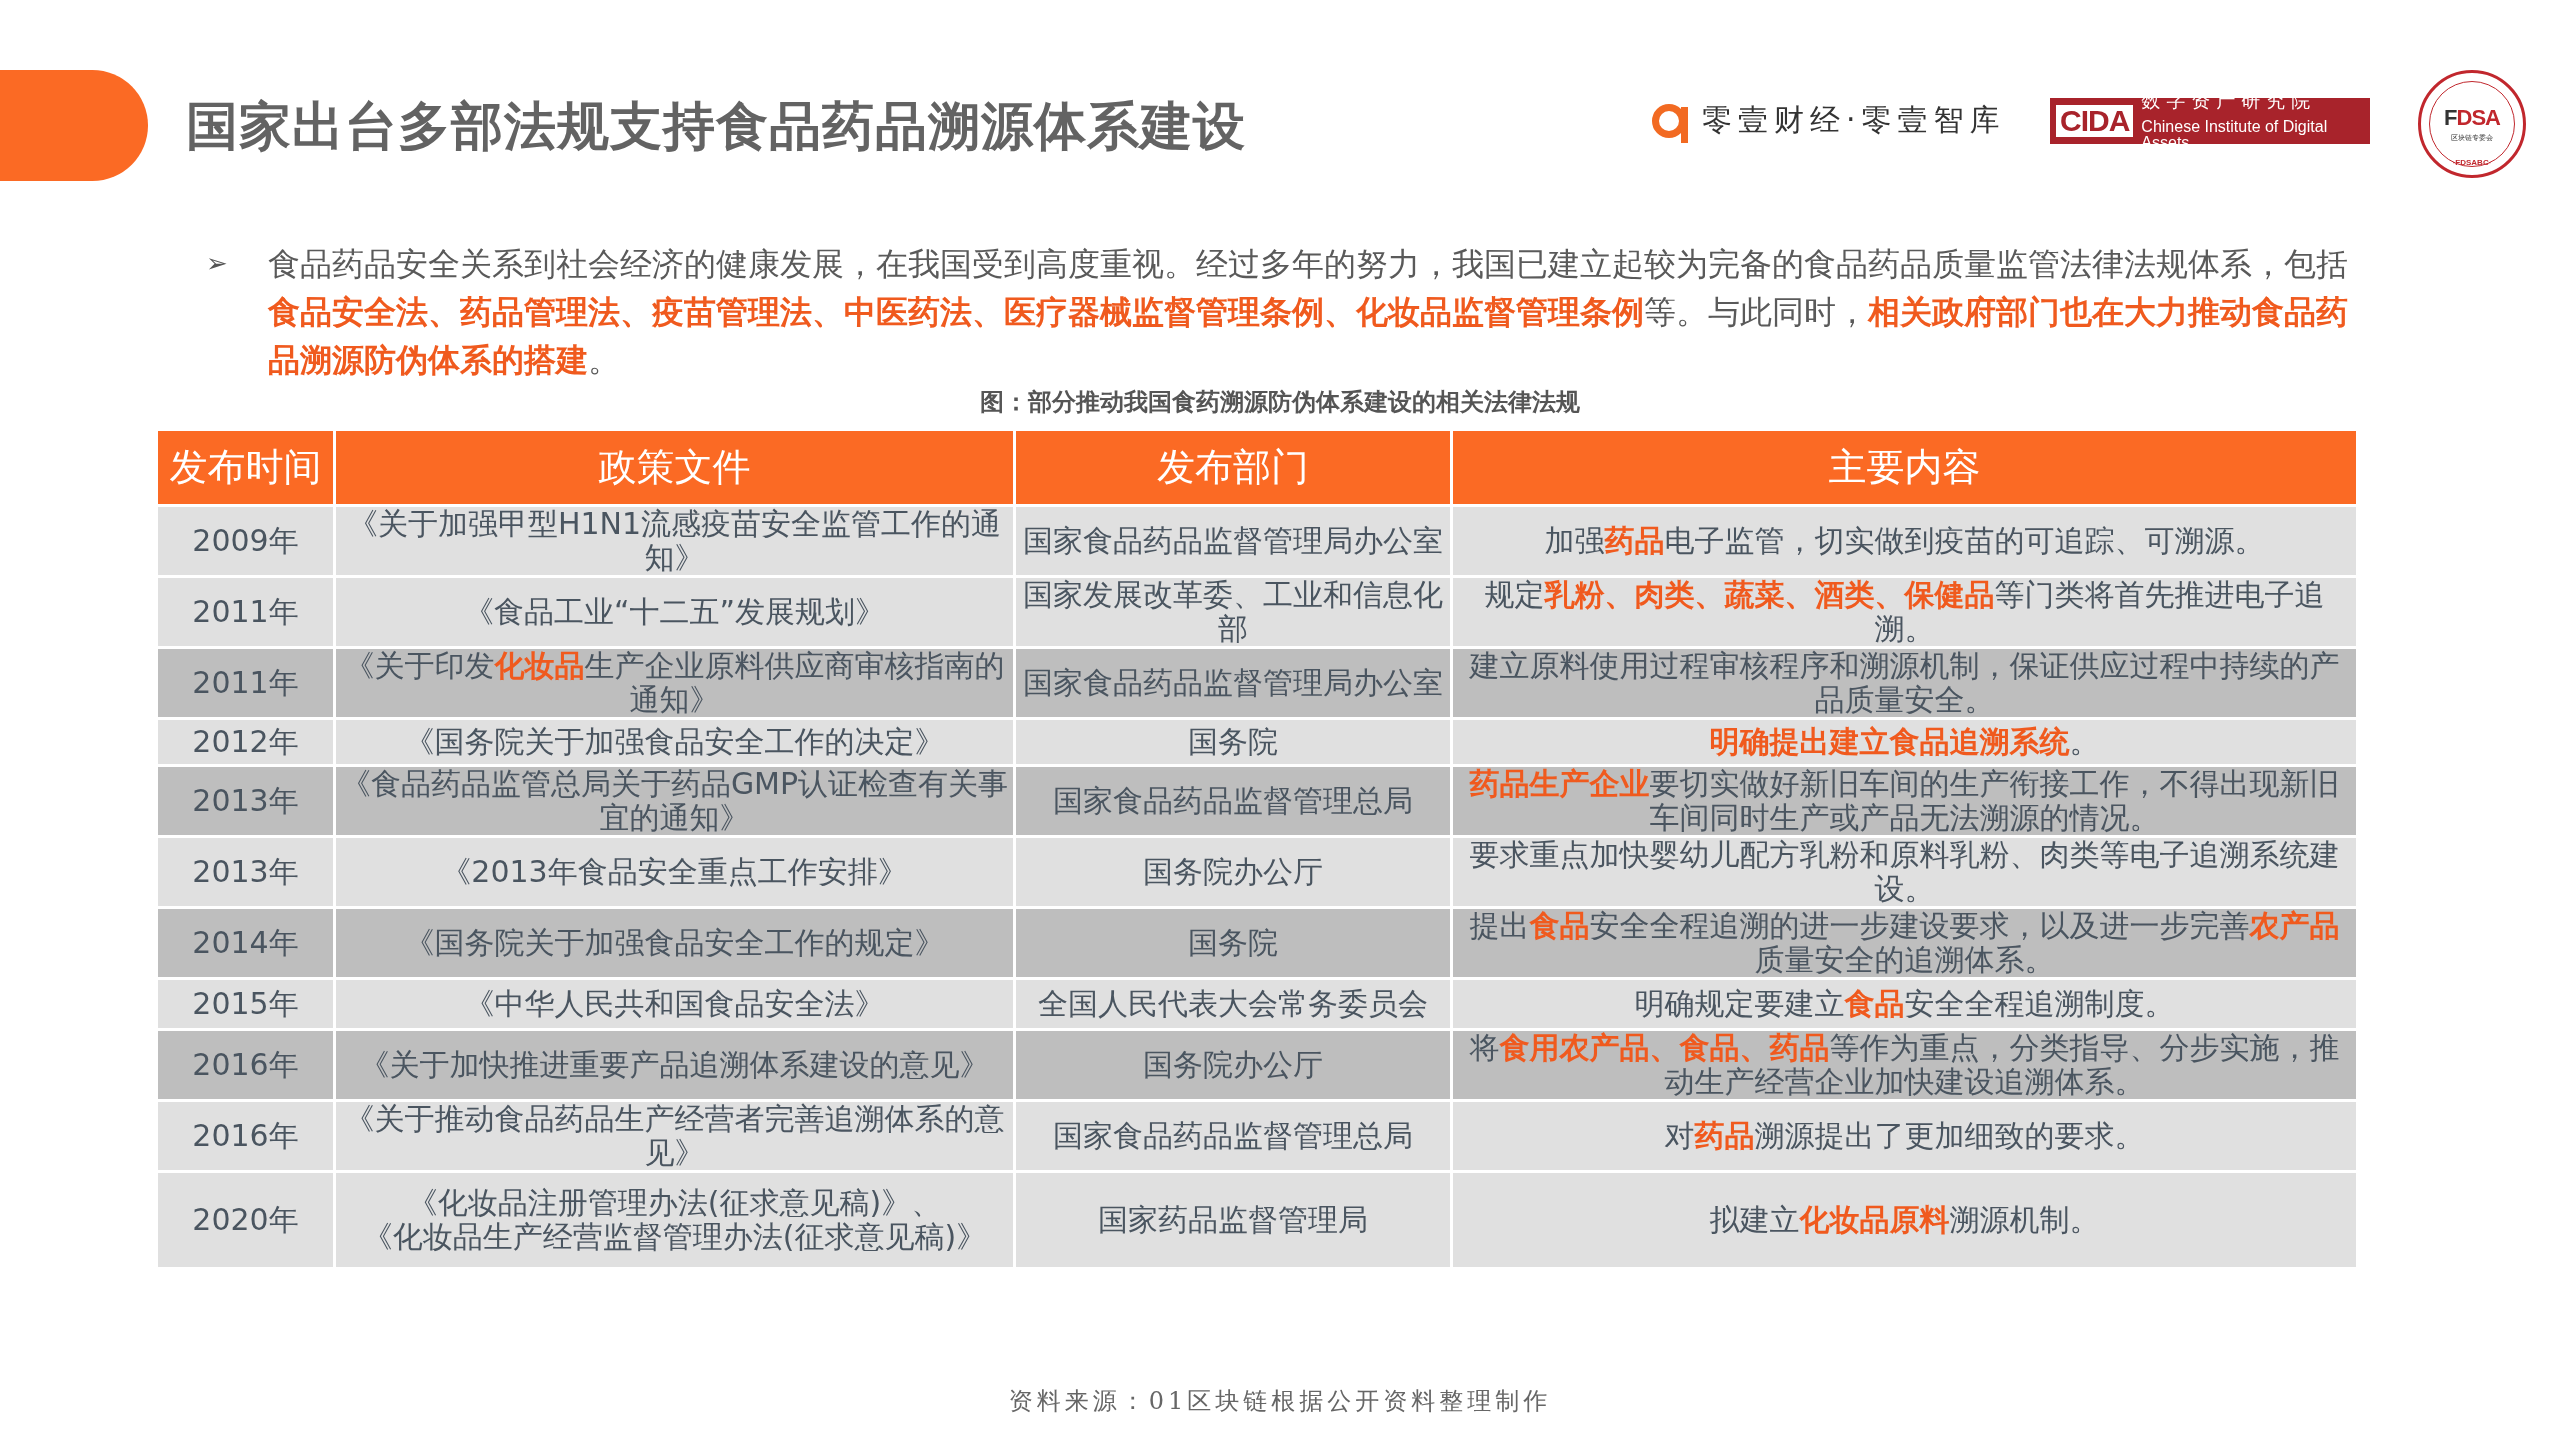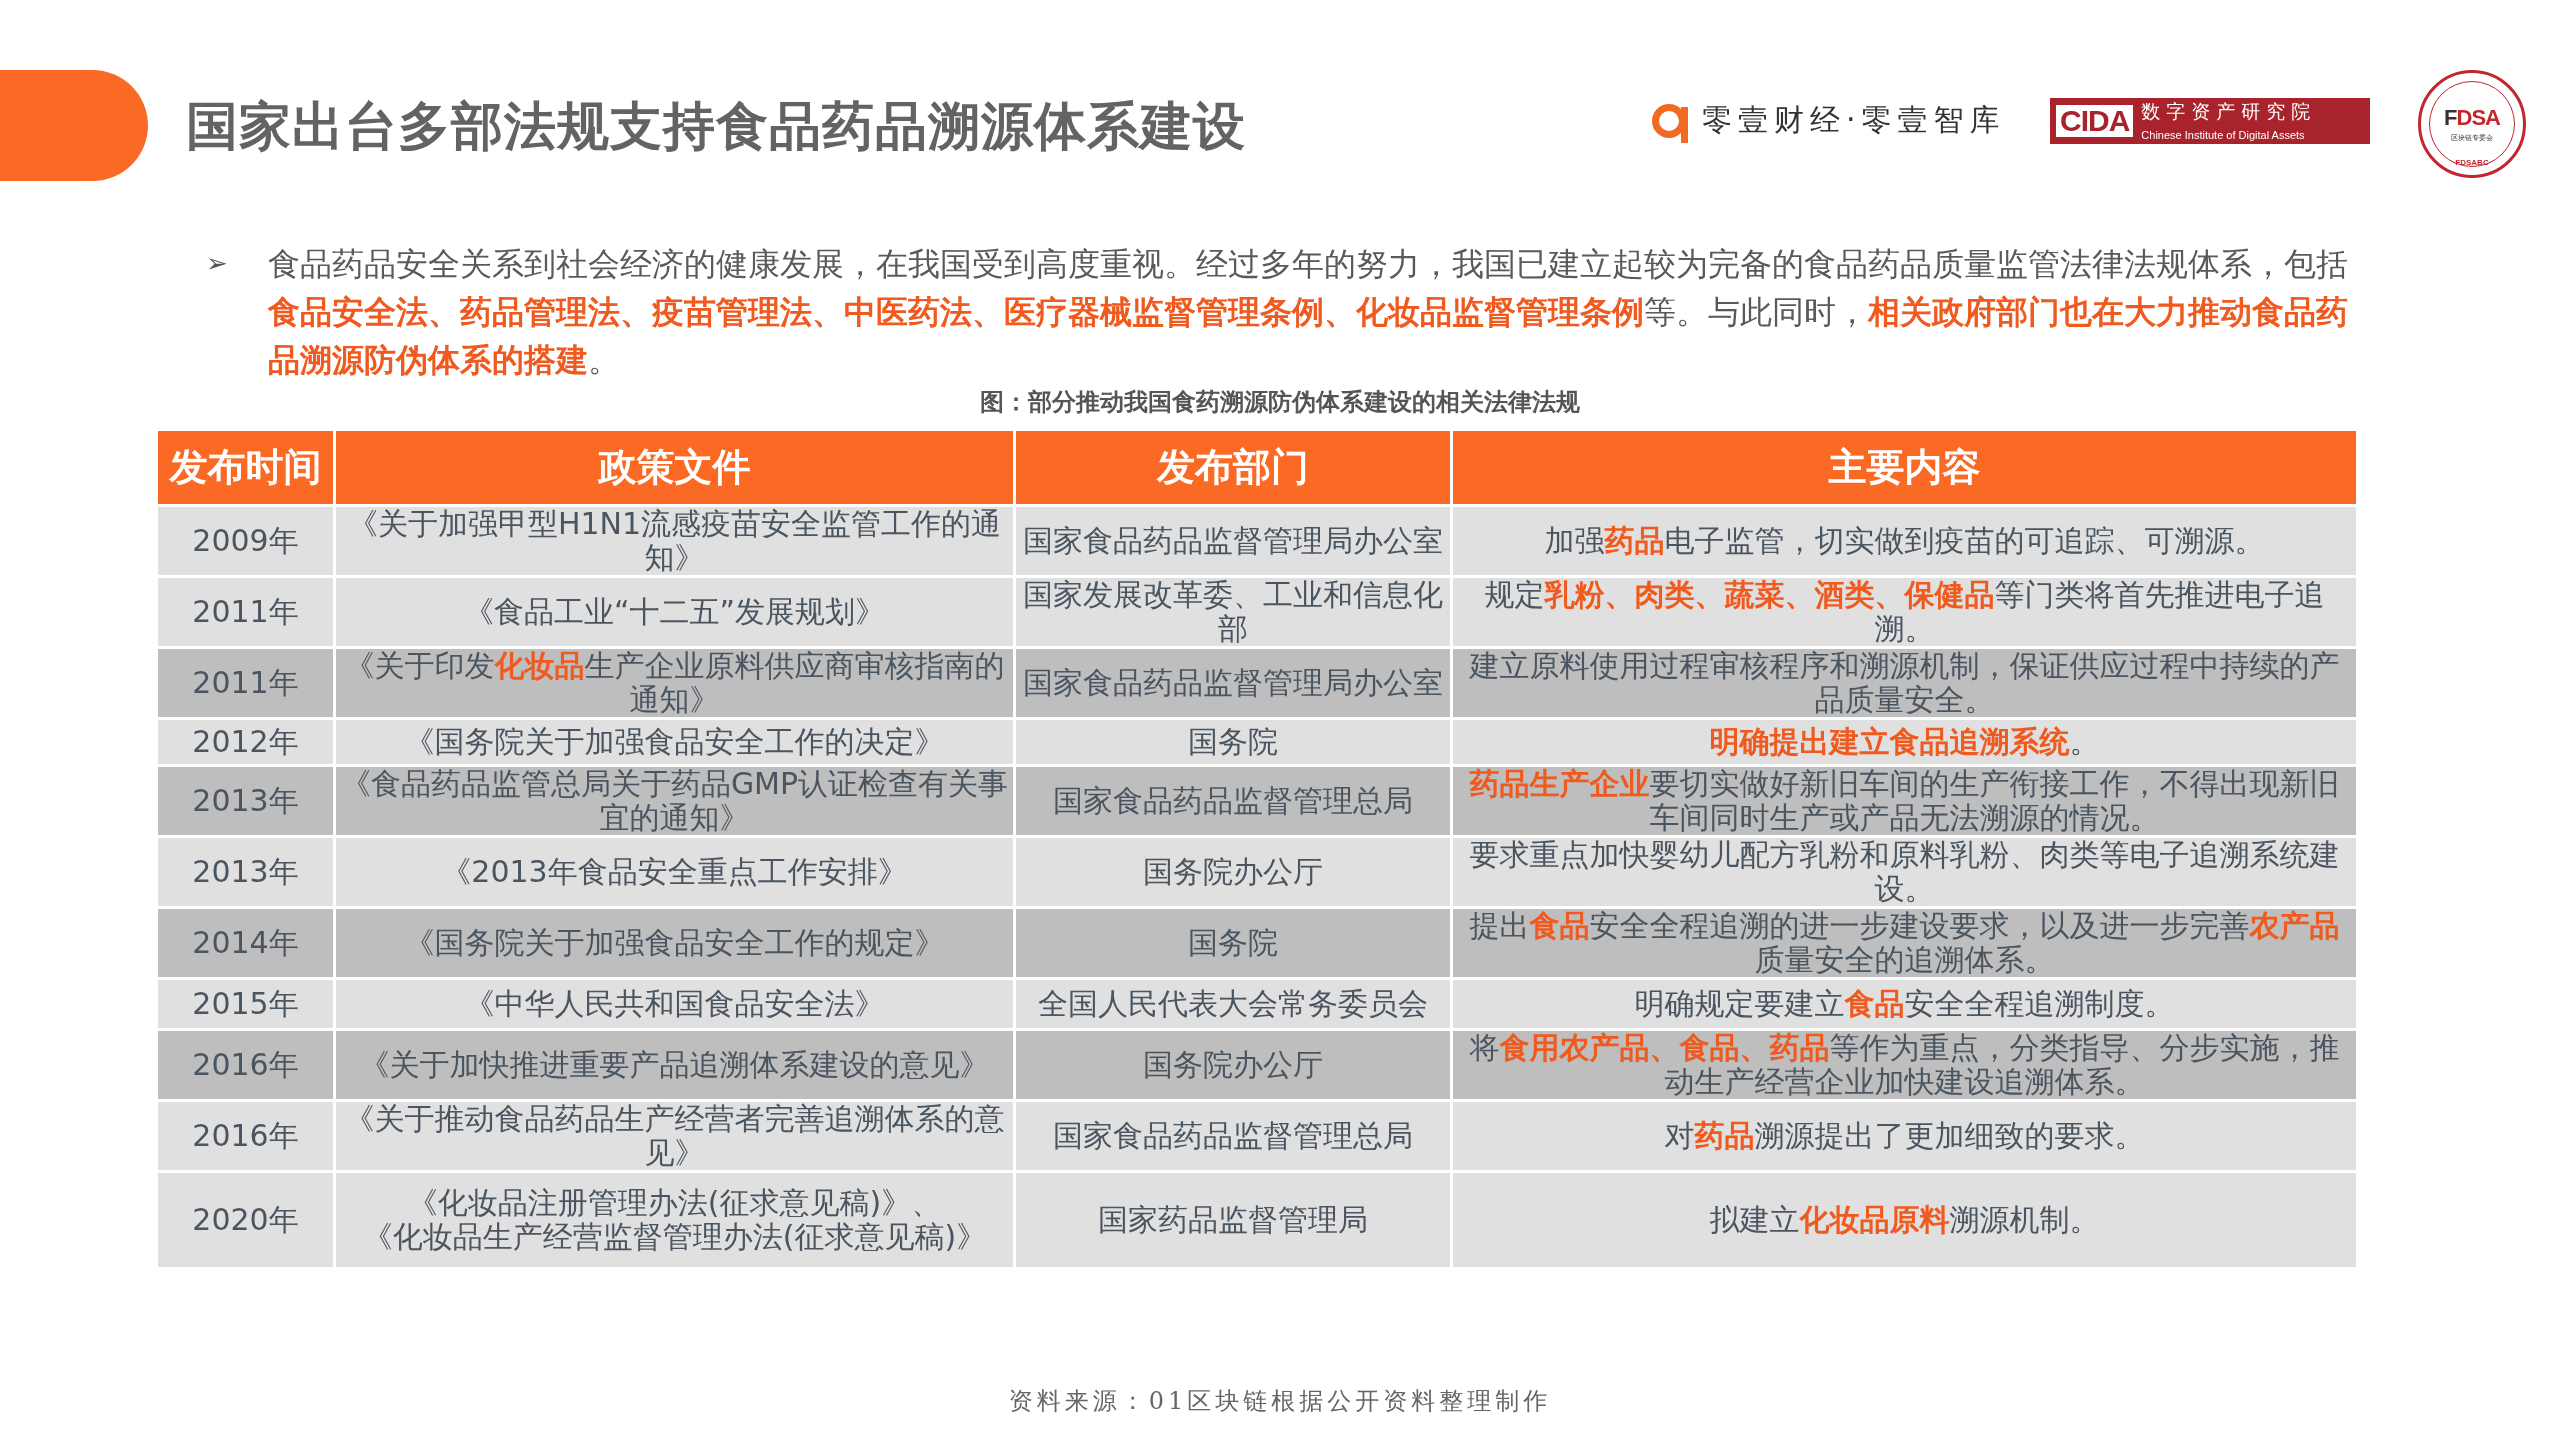--- a/index.html
+++ b/index.html
@@ -30,21 +30,21 @@
   .logo-cida {
     position:absolute; left:2050px; top:98px; width:320px; height:46px;
     background:#A8232B; display:flex; align-items:center; box-sizing:border-box; padding:0 6px;
   }
   .logo-cida .abbr {
     background:#fff; color:#A8232B; font-weight:bold; font-size:30px; height:32px; line-height:32px;
     padding:0 4px; font-family:"Liberation Sans",sans-serif; letter-spacing:-1px; margin-right:8px;
   }
   .logo-cida .names { display:flex; flex-direction:column; color:#fff; line-height:1; }
   .logo-cida .cn { font-size:19px; letter-spacing:6px; }
-  .logo-cida .en { font-size:11px; font-family:"Liberation Sans",sans-serif; margin-top:9px; }
+  .logo-cida .en { font-size:16px; font-family:"Liberation Sans",sans-serif; margin-top:9px; }
   .logo-fdsa {
     position:absolute; left:2418px; top:70px; width:108px; height:108px; border-radius:50%;
     border:3px solid #C1272D; box-sizing:border-box; display:flex; align-items:center; justify-content:center;
   }
   .logo-fdsa .inner {
     width:84px; height:84px; border-radius:50%; border:1px solid #C1272D; display:flex; flex-direction:column;
     align-items:center; justify-content:center;
   }
   .logo-fdsa .abbr { font-family:"Liberation Sans",sans-serif; font-weight:bold; font-size:22px; color:#C1272D; letter-spacing:-1px; }
   .logo-fdsa .abbr .f { color:#333; }
@@ -66,21 +66,21 @@
     font-size:24px; font-weight:bold; color:#555;
   }
 
   
   .policy-table {
     position:absolute; left:158px; top:431px;
     border-collapse:separate; border-spacing:3px;
     margin:-3px;
   }
   .policy-table th {
-    background:#FB6A24; color:#fff; font-size:38px; font-weight:bold; height:73px; padding:0;
+    background:#FB6A24; color:#fff; font-size:38px; font-weight:normal; height:73px; padding:0;
     text-align:center; vertical-align:middle;
   }
   .policy-table td {
     text-align:center; vertical-align:middle; padding:0 4px; box-sizing:border-box;
     font-size:30px; line-height:34px; color:#4a5560;
   }
   .policy-table tr.light td { background:#E0E0E0;margin-left:48px; }
   .policy-table tr.dark td { background:#BEBEBE; }
   .policy-table td .hl { color:#F05A1E; font-weight:bold; }
   .policy-table td.year { font-size:30px; }

